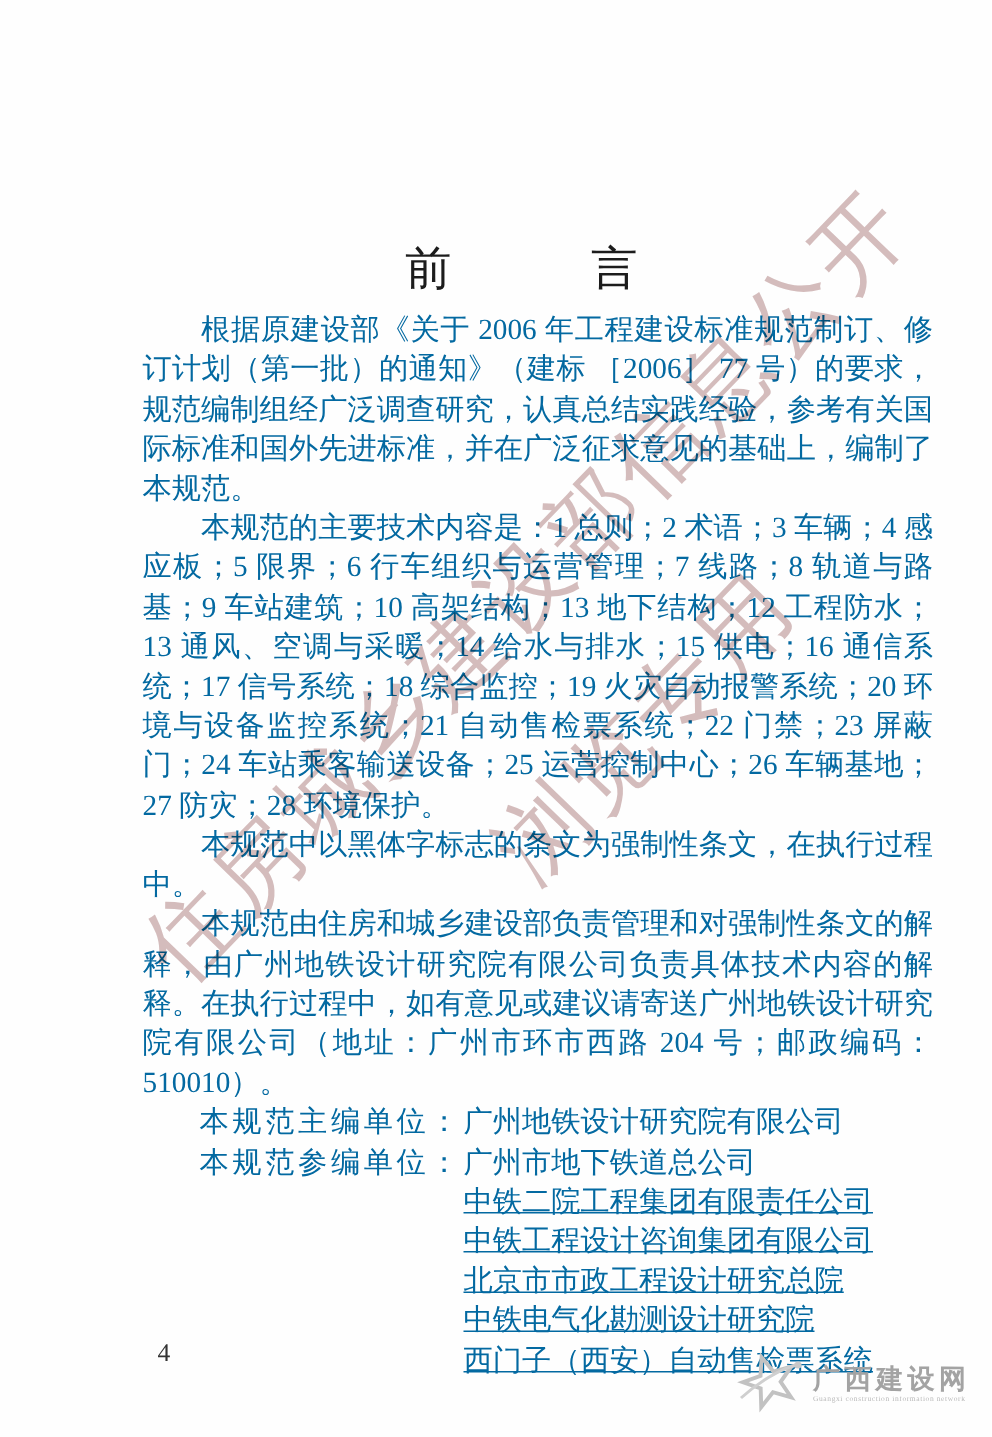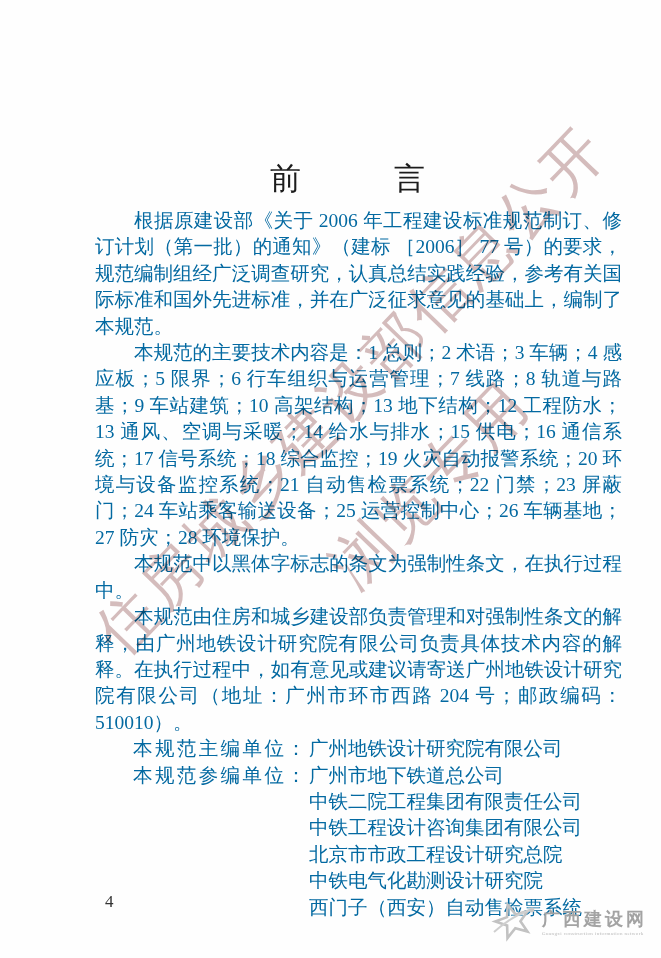--- a/index.html
+++ b/index.html
@@ -40,21 +40,21 @@
   }
   .editors { margin: 0; }
   .editor-row { text-indent: 0; padding-left: 38px; white-space: nowrap; }
   .editor-label {
     display: inline-block;
     width: 176px;
     letter-spacing: 2.4px;
     white-space: nowrap;
   }
   .editor-value { }
-  .editor-cont { padding-left: 214px; white-space: nowrap; }
+  .editor-cont { padding-left: 214px; white-space: nowrap; text-decoration: underline; }
   .page-number {
     position: absolute;
     left: 105px;
     top: 892px;
     font-size: 17px;
     color: #333333;
   }
   
   .watermark-layer {
     position: absolute;

